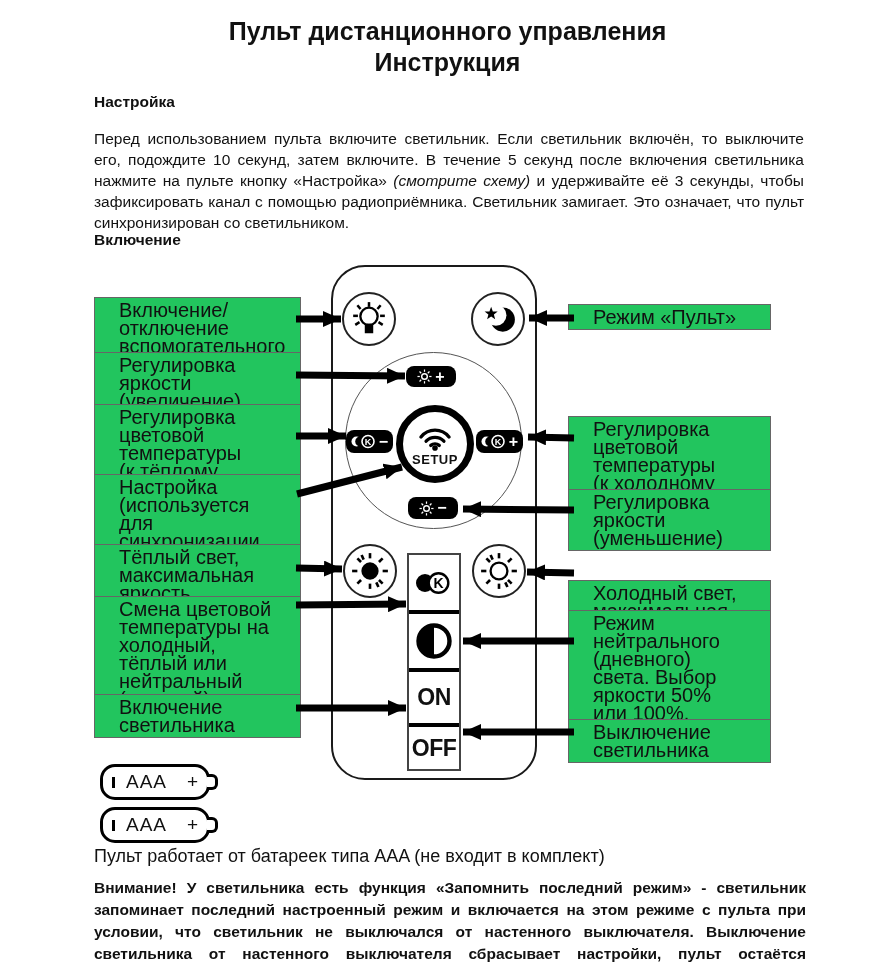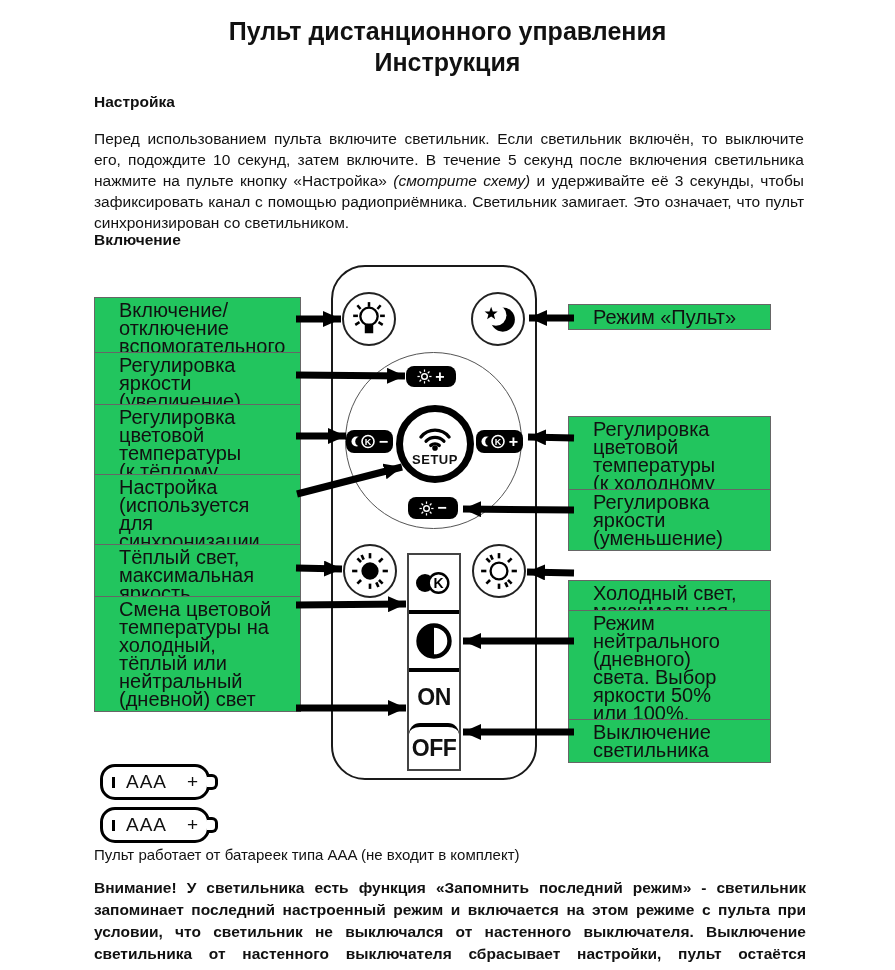--- a/index.html
+++ b/index.html
@@ -41,34 +41,34 @@
     box-sizing:border-box;background:#fff;display:flex;flex-direction:column;
     align-items:center;justify-content:center;
   }
   .setup-text{font-size:13px;font-weight:bold;letter-spacing:.5px;margin-top:1px;}
   .strip{
     left:407px;top:553px;width:54px;height:218px;border:2px solid #444;
     box-sizing:border-box;background:#fff;display:flex;flex-direction:column;
   }
   .cell{display:flex;align-items:center;justify-content:center;box-sizing:border-box;}
   .cell + .cell{border-top:4px solid #000;}
-  .c1{height:55px;} .c2{height:58px;} .c3{height:55px;} .c4{height:46px;border-radius:11px;}
+  .c1{height:55px;} .c2{height:58px;} .c3{height:55px;} .c4{height:46px;}
   .onoff{font-size:23px;font-weight:bold;letter-spacing:-0.5px;}
   .battery{
     left:100px;width:110px;height:36px;border:3px solid #000;border-radius:15px;
     box-sizing:border-box;display:flex;align-items:center;padding:0 9px;background:#fff;
   }
   .bat-tick{width:3px;height:11px;background:#000;margin-right:11px;flex:none;}
   .bat-type{font-size:19px;letter-spacing:1px;}
   .bat-plus{font-size:19px;margin-left:auto;}
   .bat-nub{
     left:207px;width:11px;height:16px;border:3px solid #000;border-left:none;
     border-radius:0 6px 6px 0;box-sizing:border-box;background:#fff;
   }
-  .caption{font-size:15px;}
+  .caption{font-size:18px;}
   svg{display:block;}
   .arrows{left:0;top:0;pointer-events:none;}
 </style>
 </head>
 <body>
 
 <div class="page">
 
   <div class="abs title">
     <div>Пульт дистанционного управления</div>
@@ -235,20 +235,21 @@
 (к тёплому свету)</div>
   <div class="abs label-box lbox" style="top:474px;">Настройка (используется
 для синхронизации пульта и
 светильника)</div>
   <div class="abs label-box lbox" style="top:544px;">Тёплый свет,
 максимальная яркость</div>
   <div class="abs label-box lbox" style="top:596px;">Смена цветовой
 температуры на холодный,
 тёплый или нейтральный
 (дневной) свет</div>
+  <div class="abs label-box lbox" style="top:694px;">Включение светильника</div>
 
   <div class="abs label-box rbox" style="top:304px;">Режим «Пульт»</div>
   <div class="abs label-box rbox" style="top:416px;">Регулировка цветовой
 температуры
 (к холодному свету)</div>
   <div class="abs label-box rbox" style="top:489px;">Регулировка яркости
 (уменьшение)</div>
   <div class="abs label-box rbox" style="top:580px;">Холодный свет,
 максимальная яркость</div>
   <div class="abs label-box rbox" style="top:610px;">Режим нейтрального

